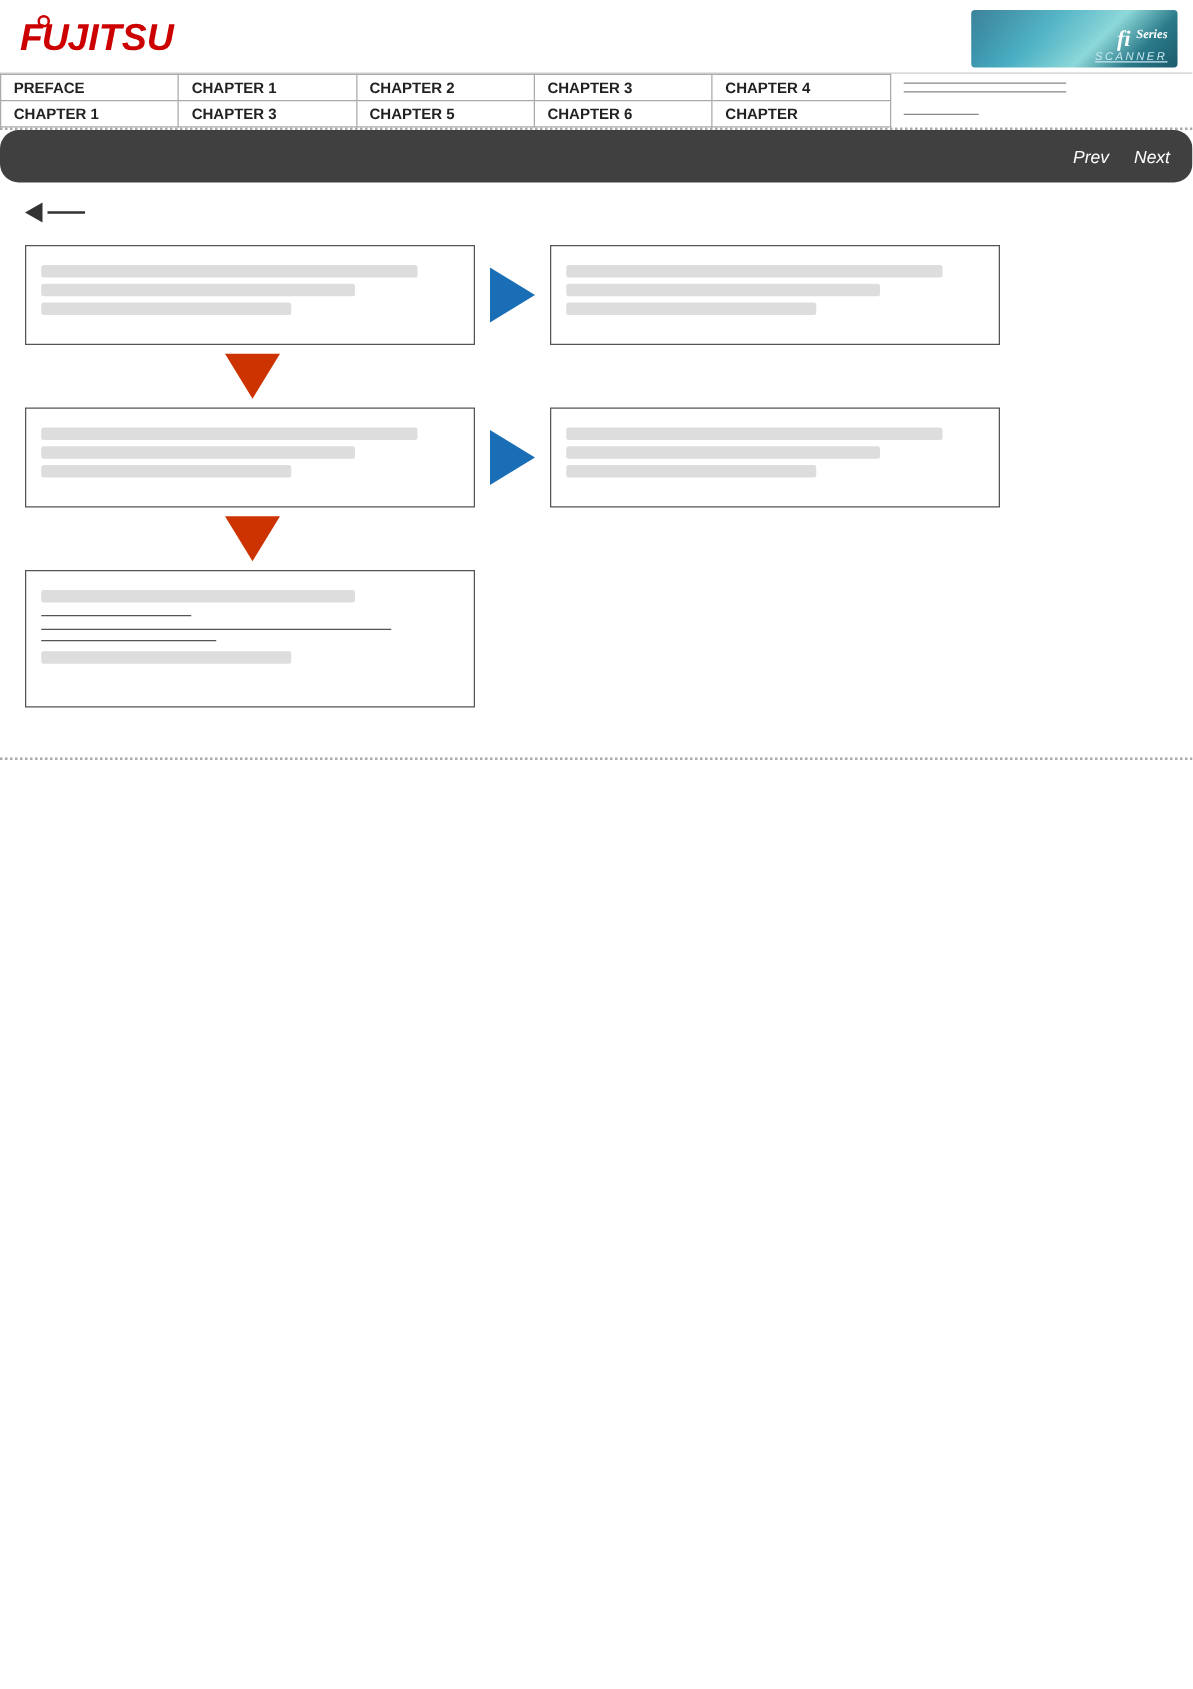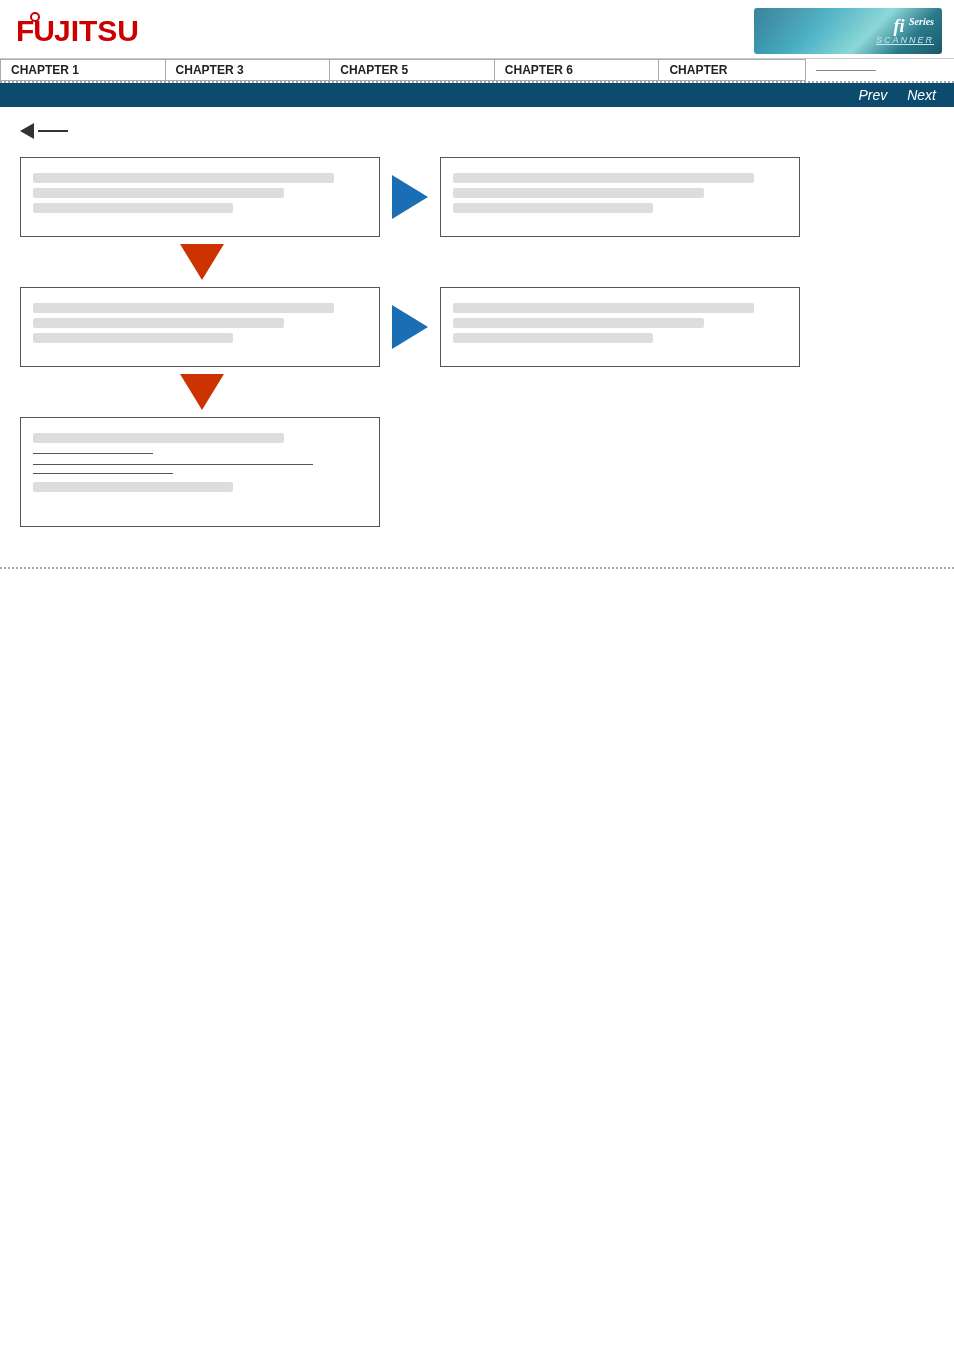--- a/index.html
+++ b/index.html
@@ -12,21 +12,21 @@
     
     .nav-wrapper { padding: 0; }
     .nav-table { border-collapse: collapse; width: 100%; }
     .nav-table td { border: 1px solid #aaa; padding: 3px 10px; font-size: 12px; font-weight: bold; color: #222; cursor: pointer; white-space: nowrap; }
     .nav-right-col { border: none !important; vertical-align: middle; padding-left: 12px; }
     .nav-right-lines { display: flex; flex-direction: column; gap: 6px; }
     .nav-line-long { width: 130px; height: 1px; background: #888; }
     .nav-line-short { width: 60px; height: 1px; background: #888; }
 
     
-    .toolbar { background: #0c4a6e; height: 24px; display: flex; align-items: center; justify-content: flex-end; padding: 0 10px; gap: 4px; margin-top: 0; }
+    .toolbar { background: #404040; height: 42px; display: flex; align-items: center; justify-content: flex-end; padding: 0 10px; gap: 4px; margin-top: 0; border-radius: 15px; }
     .toolbar-btn { background: none; border: none; color: #fff; font-style: italic; font-size: 14px; cursor: pointer; padding: 2px 8px; }
 
     
     .dotted-sep { border: none; border-top: 2px dotted #aaa; margin: 0; }
 
     
     .content { padding: 16px 20px 20px 20px; }
 
     
     .back-arrow { display: flex; align-items: center; gap: 6px; margin-bottom: 18px; cursor: pointer; }
@@ -55,44 +55,57 @@
     .red-arrow { width: 0; height: 0; border-left: 22px solid transparent; border-right: 22px solid transparent; border-top: 36px solid #cc3300; }
 
     
     .box-with-links { border: 1px solid #555; width: 360px; min-height: 110px; padding: 10px 12px; background: #fff; }
     .link-line { height: 1px; background: #555; margin: 8px 0 2px 0; }
 
     
     .footer-sep { border: none; border-top: 2px dotted #aaa; margin-top: 20px; }
 
     
-    .fujitsu-logo { display: flex; align-items: flex-end; gap: 0; }
+    .fujitsu-logo { display: flex; align-items: flex-end; gap: 0; font-style: italic; }
   </style>
 </head>
 <body>
 
 <div class="header">
   <div class="fujitsu-logo">
     <div style="position:relative; display:inline-block;">
       <span style="position:absolute; top:-2px; left:18px; width:10px; height:10px; border:2px solid #cc0000; border-radius:50%; display:inline-block;"></span>
       <span style="font-size:30px; font-weight:bold; color:#cc0000; font-family:Arial,sans-serif; letter-spacing:-1px; padding-left:4px;">FU<span style="letter-spacing:0">JITSU</span></span>
     </div>
   </div>
-  <div class="logo-fi" style="width:188px; height:46px; background: linear-gradient(135deg, #1a6e8a 0%, #4ab0c4 35%, #8dd8d8 60%, #2a7a8a 80%, #1a5a6a 100%); border-radius:3px; display:flex; justify-content:flex-end; padding:4px 8px; position:relative; overflow:hidden;">
+  <div class="logo-fi" style="width:165px; height:46px; background: linear-gradient(135deg, #1a6e8a 0%, #4ab0c4 35%, #8dd8d8 60%, #2a7a8a 80%, #1a5a6a 100%); border-radius:3px; display:flex; align-items:flex-end; justify-content:flex-end; padding:4px 8px; position:relative; overflow:hidden;">
     <div style="position:absolute; top:0; left:0; width:100%; height:100%; background: linear-gradient(160deg, rgba(255,255,255,0.15) 0%, transparent 50%);"></div>
     <div style="text-align:right; z-index:2;">
       <div style="font-style:italic; font-size:18px; color:#fff; font-weight:bold; font-family:Georgia,serif; line-height:1;">fi <sup style="font-size:10px;">Series</sup></div>
       <div style="font-size:9px; color:#cce8f0; font-style:italic; letter-spacing:2px;text-decoration:underline;">SCANNER</div>
     </div>
   </div>
 </div>
 
 <div class="nav-wrapper">
   <table class="nav-table">
     <tbody>
+        <tr>
+      <td>PREFACE</td>
+      <td>CHAPTER 1</td>
+      <td>CHAPTER 2</td>
+      <td>CHAPTER 3</td>
+      <td>CHAPTER 4</td>
+      <td class="nav-right-col">
+        <div class="nav-right-lines">
+          <div class="nav-line-long"></div>
+          <div class="nav-line-long"></div>
+        </div>
+      </td>
+    </tr>
     <tr>
       <td>CHAPTER 1</td>
       <td>CHAPTER 3</td>
       <td>CHAPTER 5</td>
       <td>CHAPTER 6</td>
       <td>CHAPTER</td>
       <td class="nav-right-col">
         <div>
           <div class="nav-line-short"></div>
         </div>

